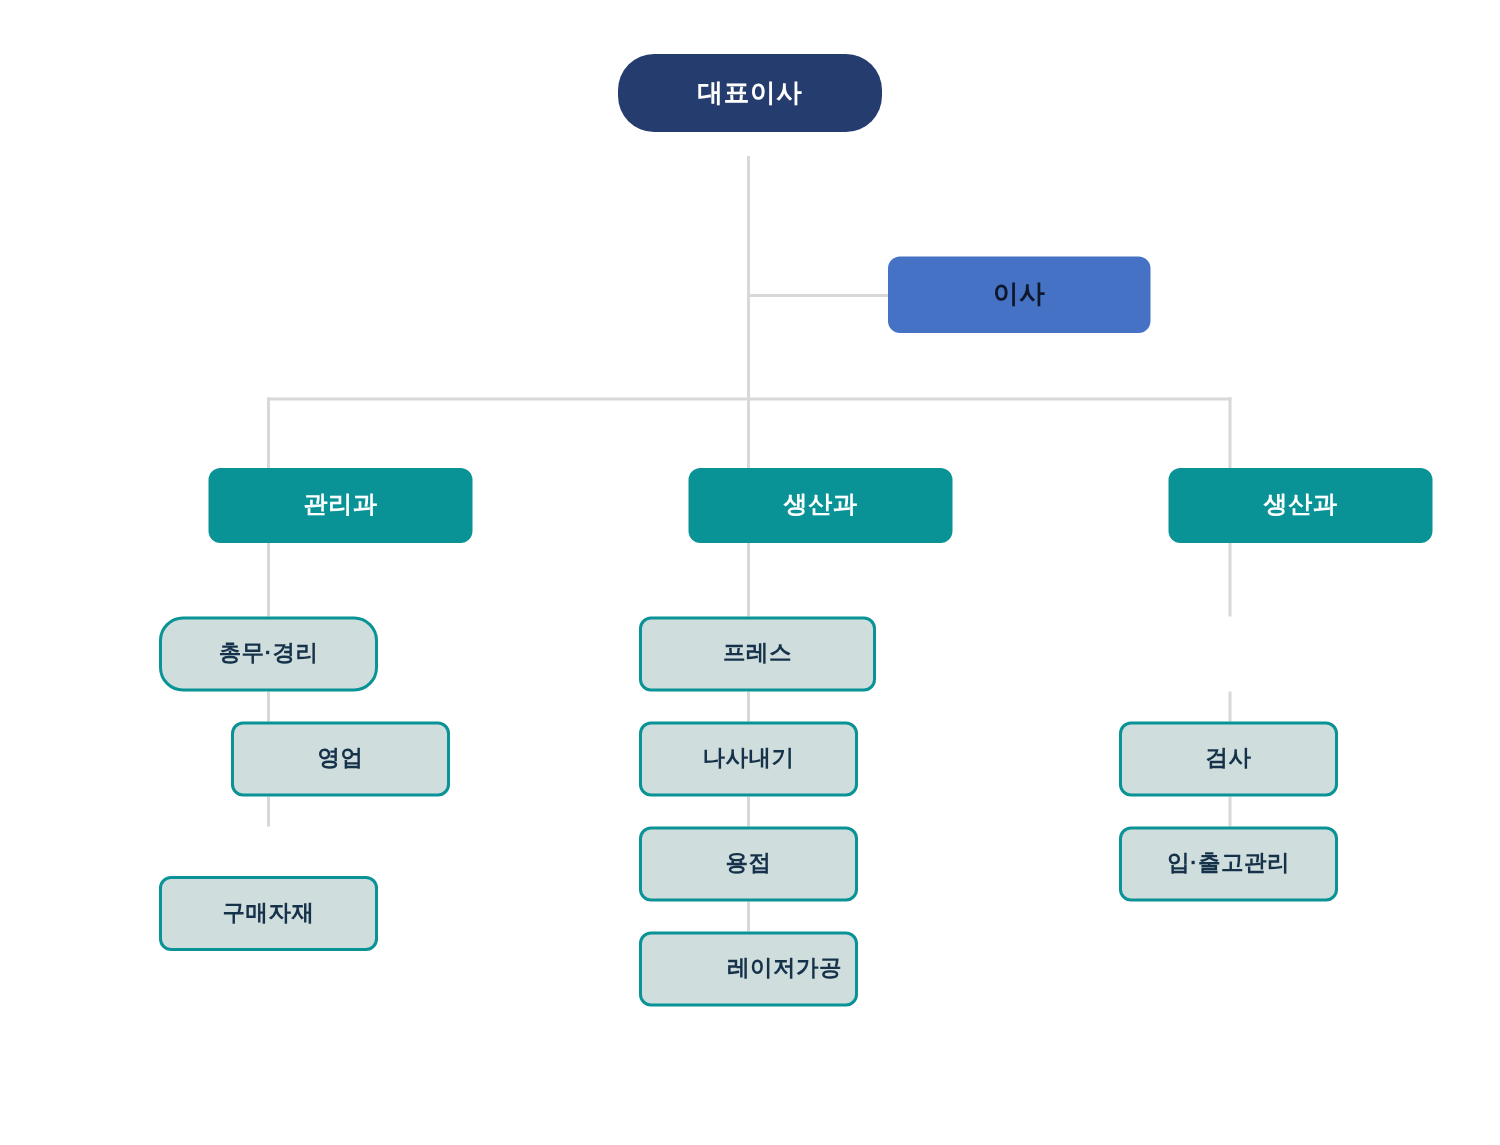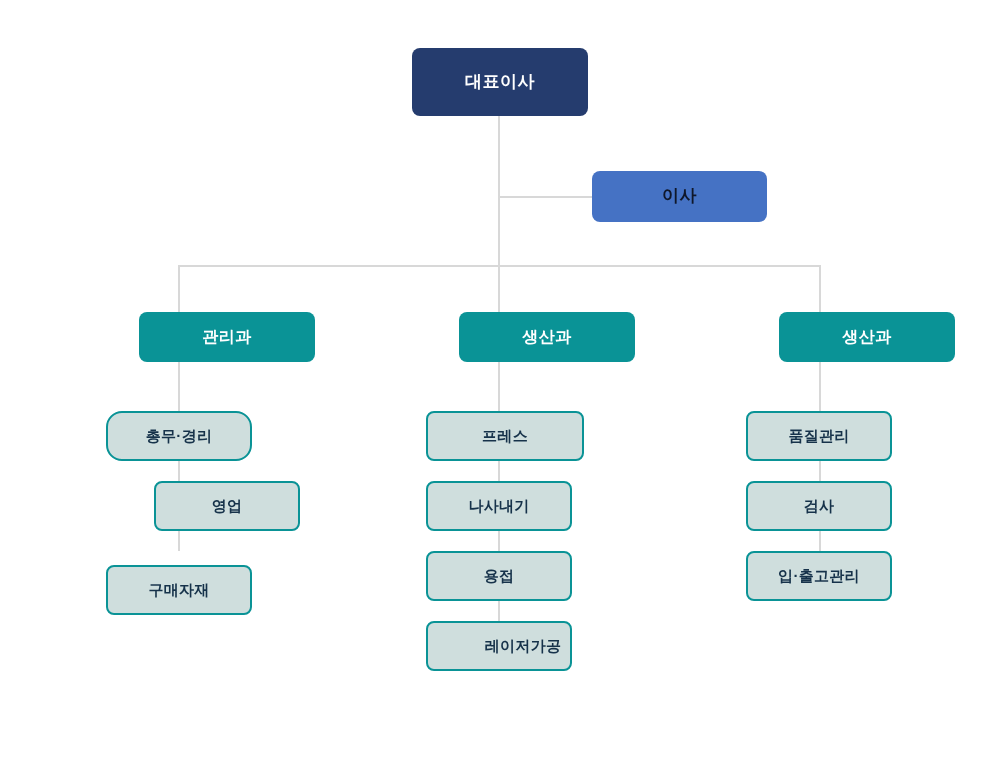--- a/index.html
+++ b/index.html
@@ -88,33 +88,32 @@
 
   <div class="conn conn-v" style="left:498px; top:362px; height:49px;"></div>
   <div class="conn conn-v" style="left:498px; top:461px; height:20px;"></div>
   <div class="conn conn-v" style="left:498px; top:531px; height:20px;"></div>
   <div class="conn conn-v" style="left:498px; top:601px; height:20px;"></div>
 
   <div class="conn conn-v" style="left:819px; top:362px; height:49px;"></div>
   <div class="conn conn-v" style="left:819px; top:461px; height:20px;"></div>
   <div class="conn conn-v" style="left:819px; top:531px; height:20px;"></div>
 
-  <div class="node node-ceo" style="left:412px; top:48px; width:176px; height:68px;">대표이사</div>
+  <div class="node node-ceo" style="left:412px; top:36px; width:176px; height:52px;border-radius:24px;">대표이사</div>
 
   <div class="node node-director" style="left:592px; top:171px; width:175px; height:51px;">이사</div>
 
   <div class="node node-dept" style="left:91px; top:312px; width:176px; height:50px;">관리과</div>
   <div class="node node-sub" style="left:106px; top:411px; width:146px; height:50px;border-radius:16px;">총무·경리</div>
   <div class="node node-sub" style="left:106px; top:481px; width:146px; height:50px;margin-left:48px;">영업</div>
-  <div class="node node-sub" style="left:106px; top:565px; width:146px; height:50px;text-align:center;">구매자재</div>
+  <div class="node node-sub" style="left:106px; top:584px; width:146px; height:50px;text-align:center;">구매자재</div>
 
   <div class="node node-dept" style="left:411px; top:312px; width:176px; height:50px;">생산과</div>
   <div class="node node-sub" style="left:426px; top:411px; width:158px; height:50px;">프레스</div>
   <div class="node node-sub" style="left:426px; top:481px; width:146px; height:50px;">나사내기</div>
   <div class="node node-sub" style="left:426px; top:551px; width:146px; height:50px;">용접</div>
   <div class="node node-sub" style="left:426px; top:621px; width:146px; height:50px;padding-left:48px;">레이저가공</div>
 
   <div class="node node-dept" style="left:731px; top:312px; width:176px; height:50px;">생산과</div>
-  <div class="node node-sub" style="left:746px; top:411px; width:146px; height:50px;">품질관리</div>
   <div class="node node-sub" style="left:746px; top:481px; width:146px; height:50px;">검사</div>
   <div class="node node-sub" style="left:746px; top:551px; width:146px; height:50px;">입·출고관리</div>
 
 </div>
 
 </body></html>

